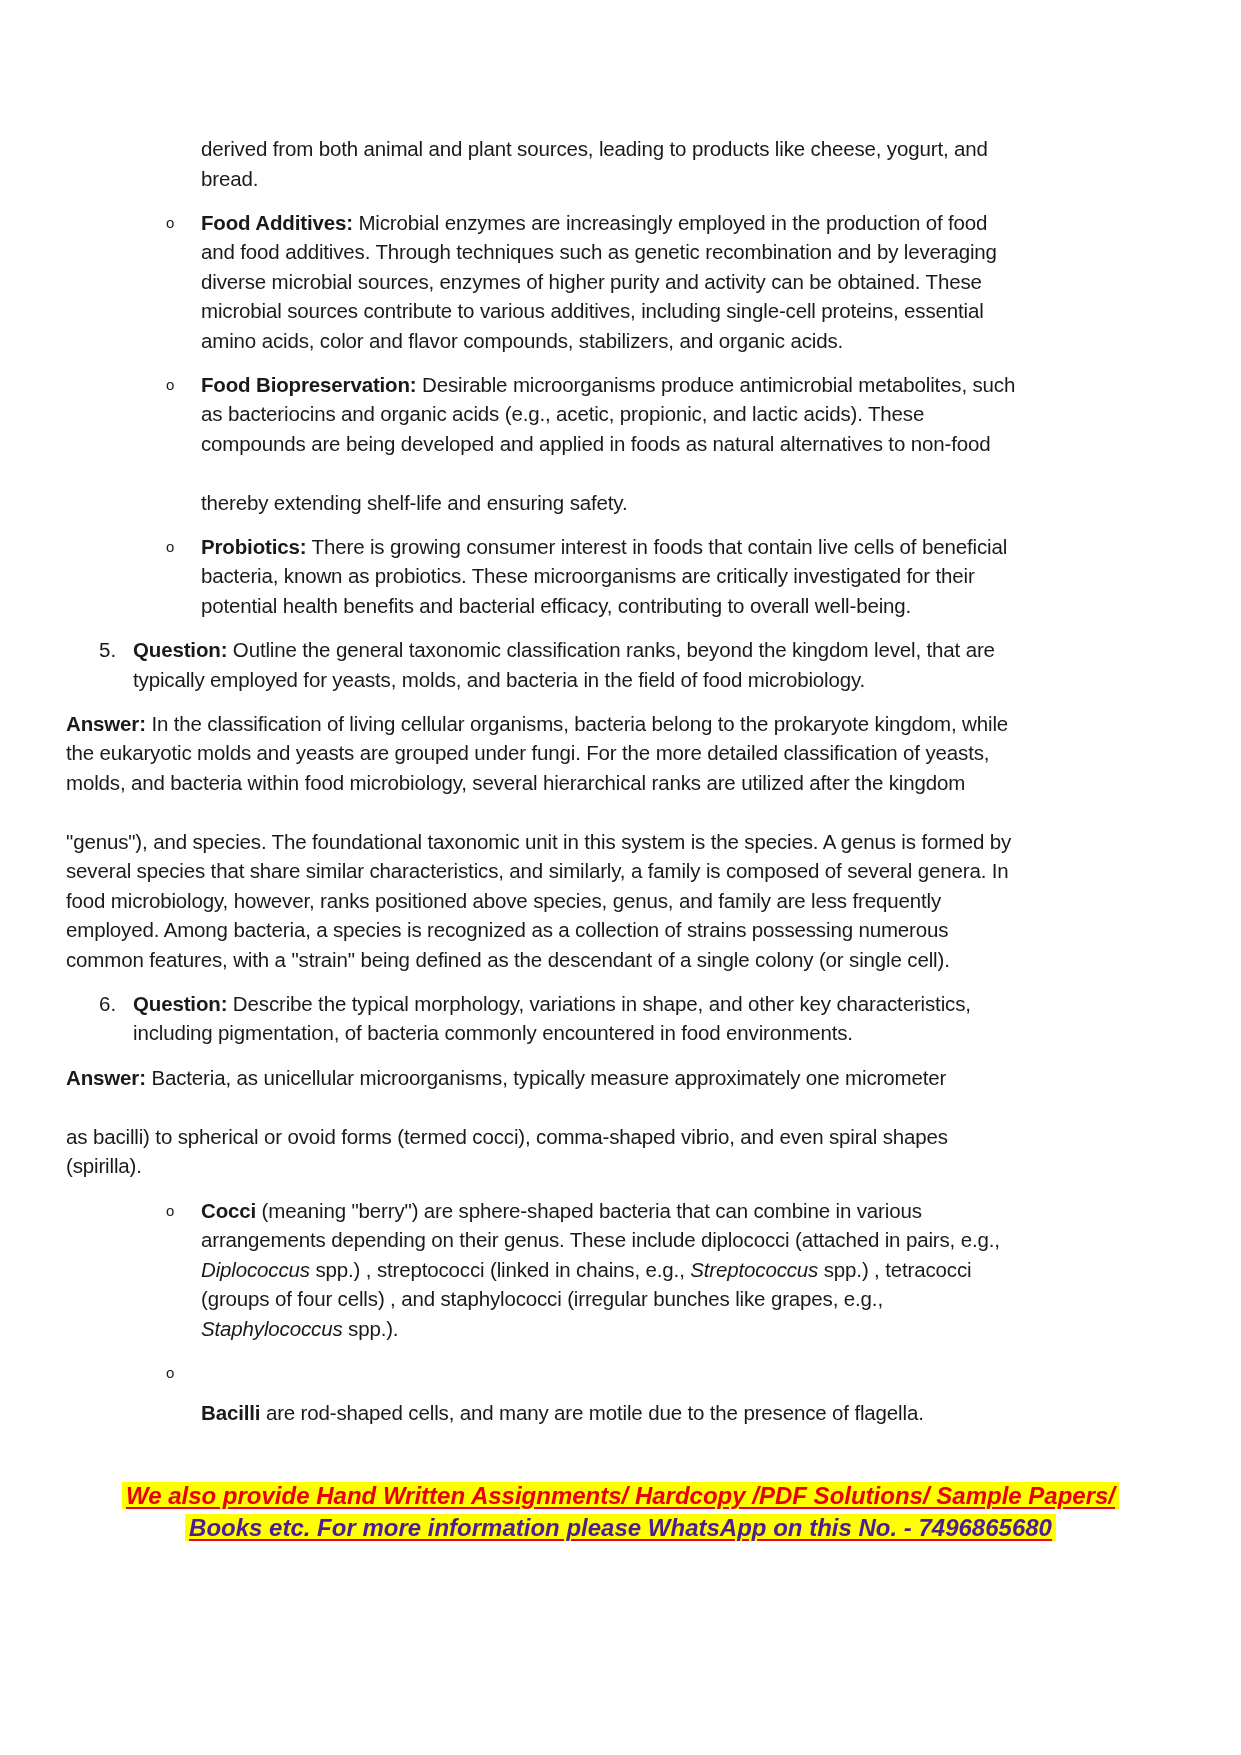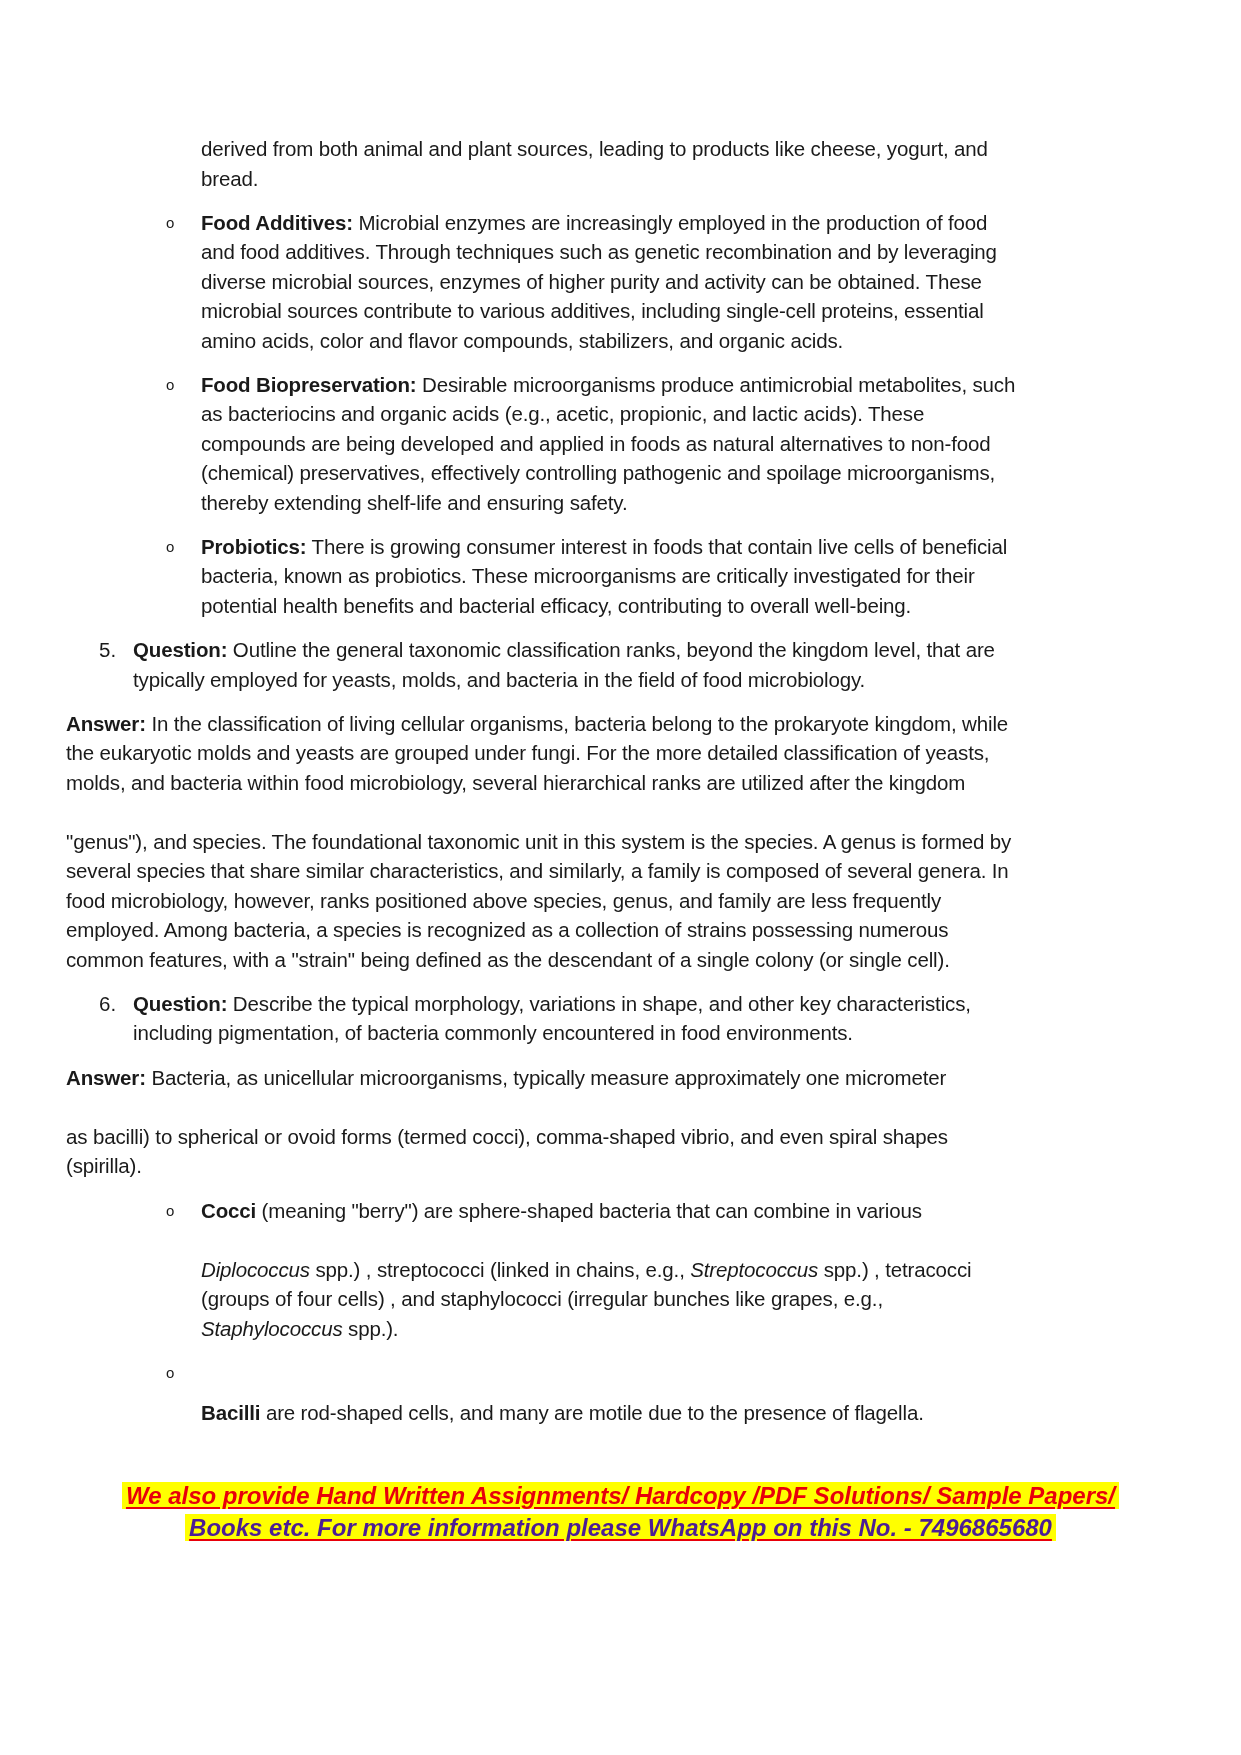--- a/index.html
+++ b/index.html
@@ -42,21 +42,20 @@
   <div class="line" style="left:201px; top:206px;"><span class="b">Food Additives:</span><span> Microbial enzymes are increasingly employed in the production of food</span></div>
   <div class="line" style="left:201px; top:235px;">and food additives. Through techniques such as genetic recombination and by leveraging</div>
   <div class="line" style="left:201px; top:265px;">diverse microbial sources, enzymes of higher purity and activity can be obtained. These</div>
   <div class="line" style="left:201px; top:294px;">microbial sources contribute to various additives, including single-cell proteins, essential</div>
   <div class="line" style="left:201px; top:324px;">amino acids, color and flavor compounds, stabilizers, and organic acids.</div>
 
   <div class="bullet" style="left:166px; top:368px;">o</div>
   <div class="line" style="left:201px; top:368px;"><span class="b">Food Biopreservation:</span><span> Desirable microorganisms produce antimicrobial metabolites, such</span></div>
   <div class="line" style="left:201px; top:397px;">as bacteriocins and organic acids (e.g., acetic, propionic, and lactic acids). These</div>
   <div class="line" style="left:201px; top:427px;">compounds are being developed and applied in foods as natural alternatives to non-food</div>
-  <div class="line" style="left:201px; top:456px;">(chemical) preservatives, effectively controlling pathogenic and spoilage microorganisms,</div>
   <div class="line" style="left:201px; top:486px;">thereby extending shelf-life and ensuring safety.</div>
 
   <div class="bullet" style="left:166px; top:530px;">o</div>
   <div class="line" style="left:201px; top:530px;"><span class="b">Probiotics:</span><span> There is growing consumer interest in foods that contain live cells of beneficial</span></div>
   <div class="line" style="left:201px; top:559px;">bacteria, known as probiotics. These microorganisms are critically investigated for their</div>
   <div class="line" style="left:201px; top:589px;">potential health benefits and bacterial efficacy, contributing to overall well-being.</div>
 
   <div class="num" style="left:99px; top:633px;">5.</div>
   <div class="line" style="left:133px; top:633px;"><span class="b">Question:</span><span> Outline the general taxonomic classification ranks, beyond the kingdom level, that are</span></div>
   <div class="line" style="left:133px; top:663px;">typically employed for yeasts, molds, and bacteria in the field of food microbiology.</div>
@@ -73,20 +72,21 @@
   <div class="num" style="left:99px; top:987px;">6.</div>
   <div class="line" style="left:133px; top:987px;"><span class="b">Question:</span><span> Describe the typical morphology, variations in shape, and other key characteristics,</span></div>
   <div class="line" style="left:133px; top:1016px;">including pigmentation, of bacteria commonly encountered in food environments.</div>
 
   <div class="line" style="left:66px; top:1061px;"><span class="b">Answer:</span><span> Bacteria, as unicellular microorganisms, typically measure approximately one micrometer</span></div>
   <div class="line" style="left:66px; top:1120px;">as bacilli) to spherical or ovoid forms (termed cocci), comma-shaped vibrio, and even spiral shapes</div>
   <div class="line" style="left:66px; top:1149px;">(spirilla).</div>
 
   <div class="bullet" style="left:166px; top:1194px;">o</div>
   <div class="line" style="left:201px; top:1194px;"><span class="b">Cocci</span><span> (meaning "berry") are sphere-shaped bacteria that can combine in various</span></div>
+  <div class="line" style="left:201px; top:1223px;">arrangements depending on their genus. These include diplococci (attached in pairs, e.g.,</div>
   <div class="line" style="left:201px; top:1253px;"><span class="i">Diplococcus</span><span> spp.) , streptococci (linked in chains, e.g., </span><span class="i">Streptococcus</span><span> spp.) , tetracocci</span></div>
   <div class="line" style="left:201px; top:1282px;">(groups of four cells) , and staphylococci (irregular bunches like grapes, e.g.,</div>
   <div class="line" style="left:201px; top:1312px;"><span class="i">Staphylococcus</span><span> spp.).</span></div>
 
   <div class="bullet" style="left:166px; top:1356px;">o</div>
   <div class="line" style="left:201px; top:1356px;margin-top:40px;"><span class="b">Bacilli</span><span> are rod-shaped cells, and many are motile due to the presence of flagella.</span></div>
 
   <div class="footer" style="top: 1479px; color: rgb(232, 0, 11);"><span style="background: rgb(255, 255, 0); text-decoration-color: rgb(232, 0, 11);">We also provide Hand Written Assignments/ Hardcopy /PDF Solutions/ Sample Papers/</span></div>
   <div class="footer" style="top: 1511px; color: #4c1d95;"><span style="background: rgb(255, 255, 0); text-decoration-color: rgb(232, 0, 11);">Books etc. For more information please WhatsApp on this No. - 7496865680</span></div>
 

